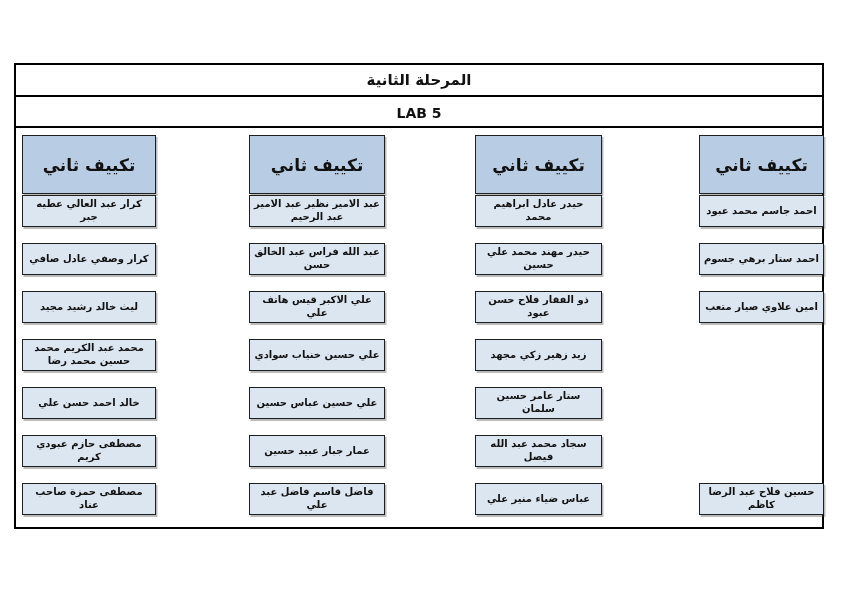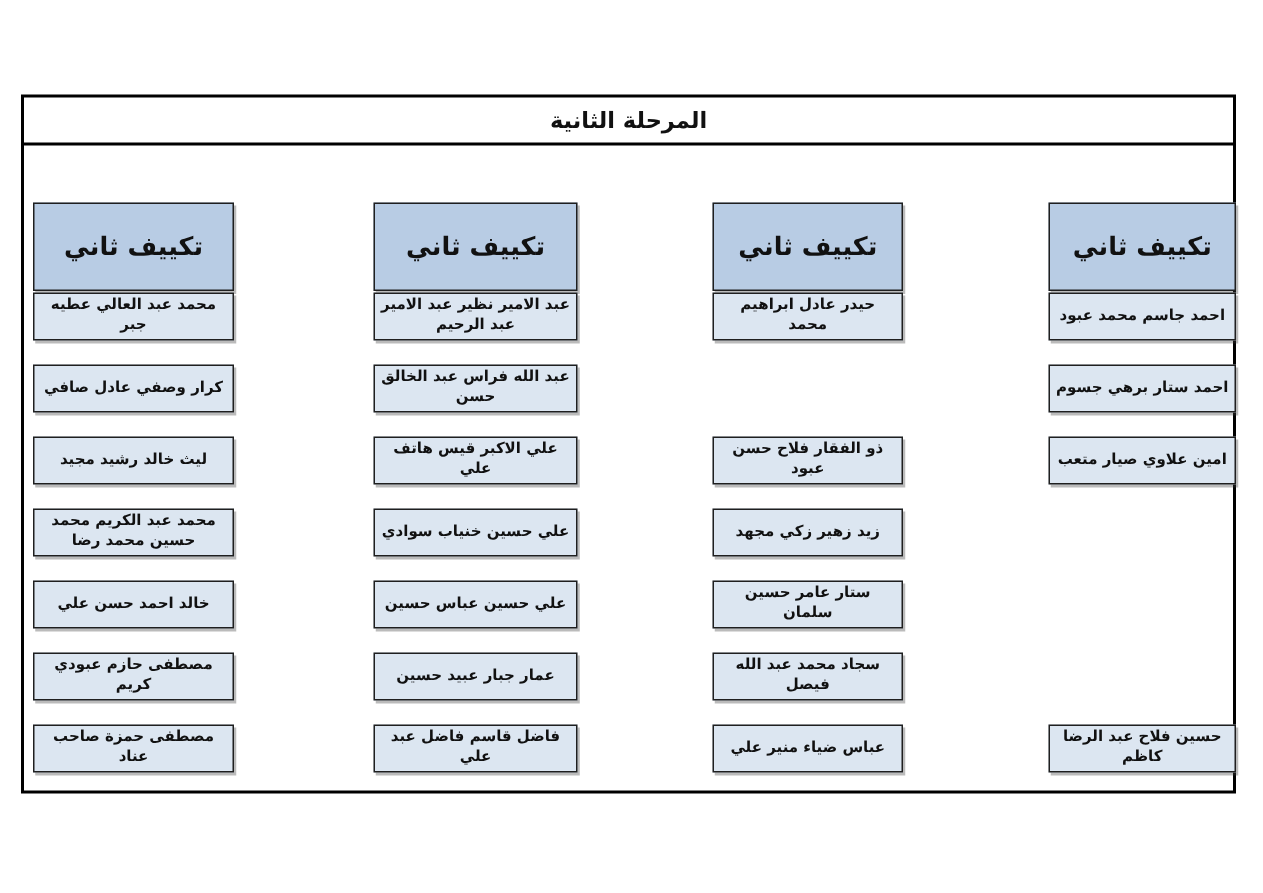--- a/index.html
+++ b/index.html
@@ -53,24 +53,25 @@
   .col-c{left:459px;width:127px;}
   .col-d{left:683px;width:125px;}
 </style>
 </head>
 <body>
 
 <div class="page">
   <div class="table">
 
     <div class="title-row">المرحلة الثانية</div>
+    <div class="lab-row">LAB 5</div>
 
     <div class="col col-a">
       <div class="col-header">تكييف ثاني</div>
-      <div class="cell r0">محمد عبد العالي عطيه جبر</div>
+      <div class="cell r0">كرار عبد العالي عطيه جبر</div>
       <div class="cell r1">كرار وصفي عادل صافي</div>
       <div class="cell r2">ليث خالد رشيد مجيد</div>
       <div class="cell r3">محمد عبد الكريم محمد حسين محمد رضا</div>
       <div class="cell r4">خالد احمد حسن علي</div>
       <div class="cell r5">مصطفى حازم عبودي كريم</div>
       <div class="cell r6">مصطفى حمزة صاحب عناد</div>
     </div>
 
     <div class="col col-b">
       <div class="col-header">تكييف ثاني</div>
@@ -79,20 +80,21 @@
       <div class="cell r2">علي الاكبر قيس هاتف علي</div>
       <div class="cell r3">علي حسين خنياب سوادي</div>
       <div class="cell r4">علي حسين عباس حسين</div>
       <div class="cell r5">عمار جبار عبيد حسين</div>
       <div class="cell r6">فاضل قاسم فاضل عبد علي</div>
     </div>
 
     <div class="col col-c">
       <div class="col-header">تكييف ثاني</div>
       <div class="cell r0">حيدر عادل ابراهيم محمد</div>
+      <div class="cell r1">حيدر مهند محمد علي حسين</div>
       <div class="cell r2">ذو الفقار فلاح حسن عبود</div>
       <div class="cell r3">زيد زهير زكي مجهد</div>
       <div class="cell r4">ستار عامر حسين سلمان</div>
       <div class="cell r5">سجاد محمد عبد الله فيصل</div>
       <div class="cell r6">عباس ضياء منير علي</div>
     </div>
 
     <div class="col col-d">
       <div class="col-header">تكييف ثاني</div>
       <div class="cell r0">احمد جاسم محمد عبود</div>

